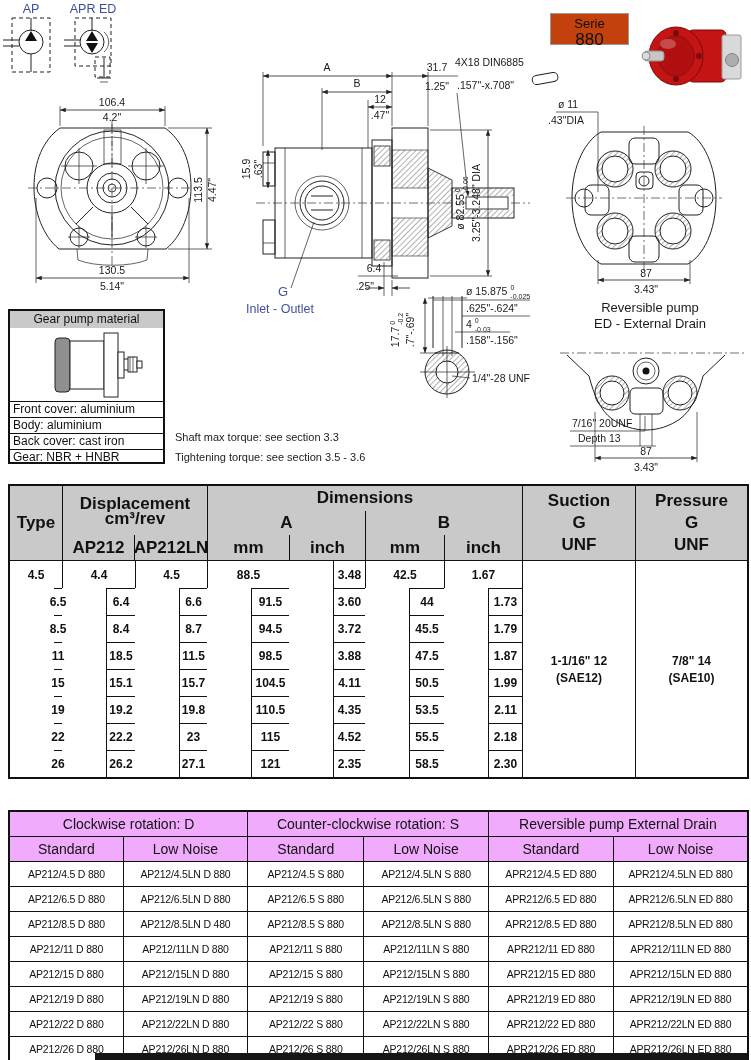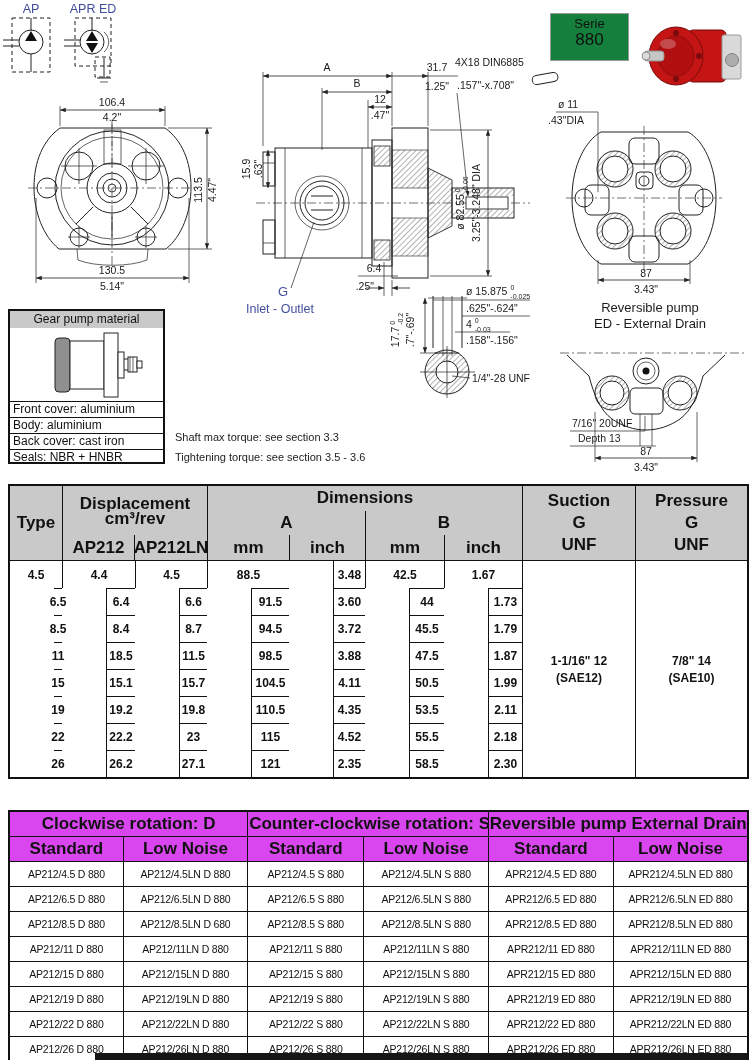--- a/index.html
+++ b/index.html
@@ -12,21 +12,21 @@
   .dsh{stroke:#222;stroke-width:1;fill:none;stroke-dasharray:4 3;}
   .xl{stroke:#222;stroke-width:.7;fill:none;}
   .dl{stroke:#222;stroke-width:.8;fill:none;}
   .dim{font-size:10.5px;}
   .tol{font-size:7px;}
   .lblnavy{font-size:12.5px;fill:#3f4c9c;}
   .cap{font-size:13px;}
   .g-lbl{font-size:13px;fill:#44509e;}
   .inout{font-size:12.5px;fill:#44509e;}
 
-  .serie-badge{position:absolute;left:550px;top:13px;width:79px;height:48px;background:#15803d;
+  .serie-badge{position:absolute;left:550px;top:13px;width:79px;height:32px;background:#c2410c;
     border:1px solid #9a9a9a;text-align:center;box-sizing:border-box;}
   .serie-badge .l1{font-size:13px;line-height:15px;margin-top:2px;}
   .serie-badge .l2{font-size:17px;line-height:17px;}
 
   .pump-photo{position:absolute;left:638px;top:20px;width:110px;height:68px;}
 
   .material-box{position:absolute;left:8px;top:309px;width:157px;height:155px;
     border:2px solid #111;box-sizing:border-box;background:#fff;}
   .material-box .mb-title{height:17px;background:#c9c9c9;font-size:12px;line-height:17px;text-align:center;}
   .material-box .mb-img{height:73px;}
@@ -52,21 +52,21 @@
   .h25{height:25px;}
   .stack3{display:flex;flex-direction:column;align-items:center;justify-content:space-around;height:100%;padding:4px 0;box-sizing:border-box;}
   .body-cell{font-weight:bold;background:#fff;}
   .merge-cell{display:flex;flex-direction:column;align-items:center;justify-content:center;
     gap:3px;font-weight:bold;background:#fff;}
 
   
   .order-table{position:absolute;left:8px;top:810px;border-collapse:collapse;table-layout:fixed;
     width:741px;border:2px solid #111;}
   .order-table th,.order-table td{border:1px solid #111;text-align:center;overflow:hidden;white-space:nowrap;}
-  .order-table th{background:#d946ef;font-size:17px;font-weight:bold;height:22px;}
+  .order-table th{background:#f0abfc;font-size:14px;font-weight:normal;height:22px;}
   .order-table td{font-size:10.5px;height:22px;letter-spacing:-.2px;}
 
   .next-bar{position:absolute;left:95px;top:1053px;width:652px;height:7px;background:#161616;}
 </style>
 </head>
 <body>
 
 <div class="page">
 
   <svg width="751" height="480" style="position:absolute;left:0;top:0">
@@ -362,21 +362,21 @@
         <line x1="114" y1="42" x2="127" y2="42" stroke="#222"></line>
         <rect x="118" y="29" width="9" height="15" fill="#fff" stroke="#222"></rect>
         <line x1="120" y1="29" x2="120" y2="44" stroke="#222" stroke-width="0.7"></line>
         <line x1="123" y1="29" x2="123" y2="44" stroke="#222" stroke-width="0.7"></line>
         <rect x="127" y="33" width="5" height="7" fill="#fff" stroke="#222"></rect>
       </svg>
     </div>
     <div class="mb-row">Front cover: aluminium</div>
     <div class="mb-row">Body: aluminium</div>
     <div class="mb-row">Back cover: cast iron</div>
-    <div class="mb-row">Seals: NBR + HNBR</div>
+    <div class="mb-row">Gear: NBR + HNBR</div>
   </div>
 
   <div class="note note1">Shaft max torque: see section 3.3</div>
   <div class="note note2">Tightening torque: see section 3.5 - 3.6</div>
 
   <div class="dim-grid">
     <div class="cell hdr bb" style="grid-column:1;grid-row:1">Type</div>
 
     <div class="col-hdr hdr bl bb" style="grid-column:2 / span 2;grid-row:1">
       <div class="disp-top">
@@ -518,21 +518,21 @@
         <tr>
           <td>AP212/6.5 D 880</td>
           <td>AP212/6.5LN D 880</td>
           <td>AP212/6.5 S 880</td>
           <td>AP212/6.5LN S 880</td>
           <td>APR212/6.5 ED 880</td>
           <td>APR212/6.5LN ED 880</td>
         </tr>
         <tr>
           <td>AP212/8.5 D 880</td>
-          <td>AP212/8.5LN D 680</td>
+          <td>AP212/8.5LN D 480</td>
           <td>AP212/8.5 S 880</td>
           <td>AP212/8.5LN S 880</td>
           <td>APR212/8.5 ED 880</td>
           <td>APR212/8.5LN ED 880</td>
         </tr>
         <tr>
           <td>AP212/11 D 880</td>
           <td>AP212/11LN D 880</td>
           <td>AP212/11 S 880</td>
           <td>AP212/11LN S 880</td>

